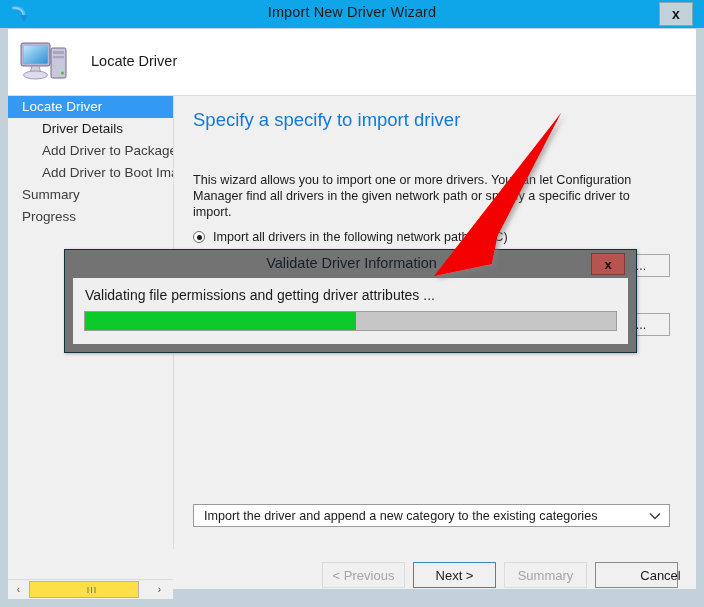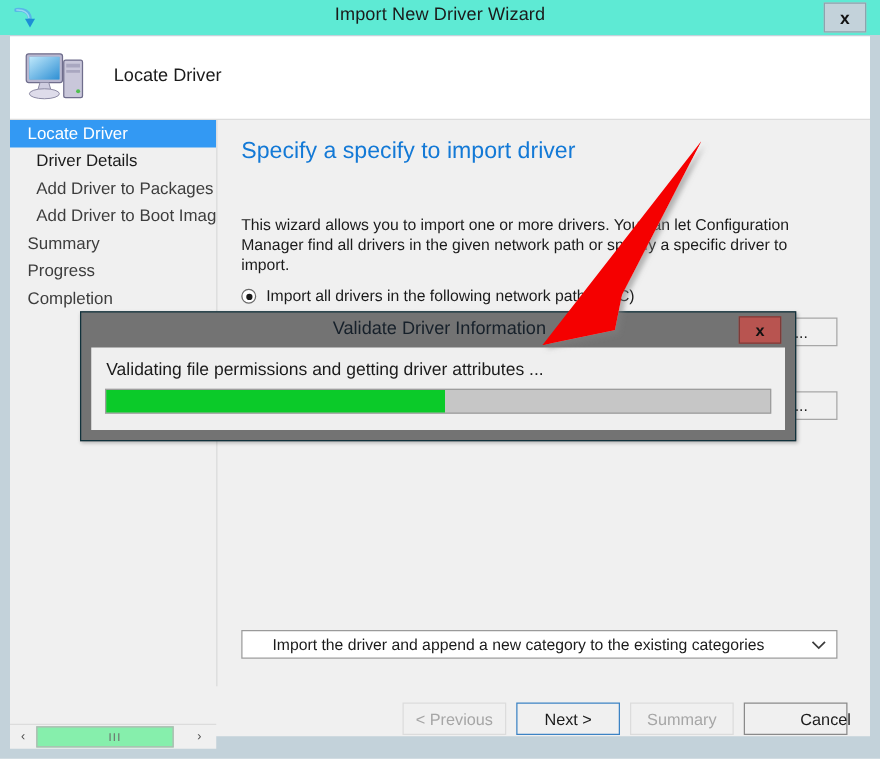--- a/index.html
+++ b/index.html
@@ -28,21 +28,21 @@
     height: 607px;
     background: #c3d2da;
     box-sizing: border-box;
   }
 
   .titlebar {
     position: absolute;
     left: 0; top: 0;
     width: 704px;
     height: 28px;
-    background: #5eead4;
+    background: #0ea5e9;
   }
   .title-icon {
     position: absolute;
     left: 8px; top: 4px;
     width: 22px; height: 22px;
   }
   .title-text {
     position: absolute;
     left: 0; top: 4px;
     width: 704px;
@@ -101,21 +101,21 @@
   .nav-item {
     position: relative;
     height: 22px;
     line-height: 22px;
     font-size: 13.5px;
     color: #3d3d3d;
     padding-left: 14px;
     white-space: nowrap;
     cursor: default;
   }
-  .nav-item.sub { padding-left: 21px; }
+  .nav-item.sub { padding-left: 34px; }
   .nav-item.active {
     background: #3399f3;
     color: #ffffff;
   }
   .nav-item.done {
     color: #1b1b1b;
   }
 
   
   .content {
@@ -200,21 +200,21 @@
     position: absolute;
     left: 19px; top: 408px;
     width: 477px; height: 23px;
     background: #ffffff;
     border: 1px solid #9a9a9a;
     box-sizing: border-box;
     font-size: 12.6px;
     color: #1b1b1b;
     display: flex;
     align-items: center;
-    padding-left: 24px;
+    padding-left: 10px;
     cursor: pointer;
   }
   .combo-arrow {
     position: absolute;
     right: 8px; top: 0; bottom: 0;
     display: flex;
     align-items: center;
     font-size: 11px;
     color: #3b3b3b;
   }
@@ -272,21 +272,21 @@
     font-size: 10px;
     color: #505050;
     cursor: pointer;
   }
   .hs-left { left: 2px; }
   .hs-right { left: 143px; }
   .hs-thumb {
     position: absolute;
     left: 21px; top: 1px;
     width: 110px; height: 17px;
-    background: #86efac;
+    background: #fde047;
     border: 1px solid #b4b4b4;
     box-sizing: border-box;
     display: flex;
     align-items: center;
     justify-content: center;
     letter-spacing: 1px;
     font-size: 9px;
     color: #6a6a6a;
     cursor: pointer;
     padding-left: 16px;
@@ -402,21 +402,20 @@
       <div class="header-label">Locate Driver</div>
     </div>
 
     <div class="sidebar">
       <div class="nav-item active">Locate Driver</div>
       <div class="nav-item sub done">Driver Details</div>
       <div class="nav-item sub">Add Driver to Packages</div>
       <div class="nav-item sub">Add Driver to Boot Images</div>
       <div class="nav-item">Summary</div>
       <div class="nav-item">Progress</div>
-      <div class="nav-item">Completion</div>
     </div>
 
     <div class="content">
       <div class="content-heading">Specify a specify to import driver</div>
       <div class="content-para">This wizard allows you to import one or more drivers. You can let Configuration Manager find all drivers in the given network path or specify a specific driver to import.</div>
 
       <div class="radio-row" style="top:134px;">
         <span class="radio-dot checked"></span>
         <span>Import all drivers in the following network path (UNC)</span>
       </div>

